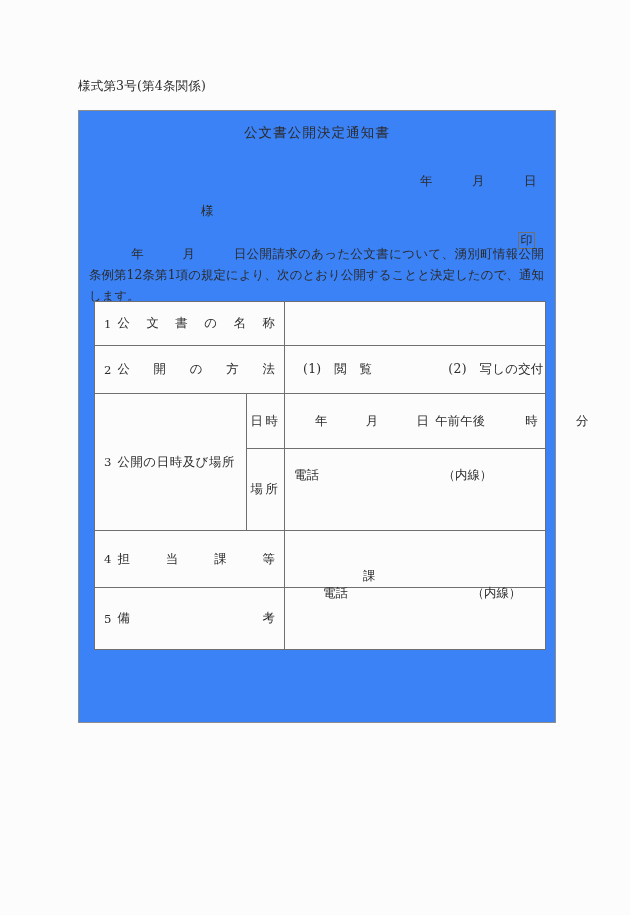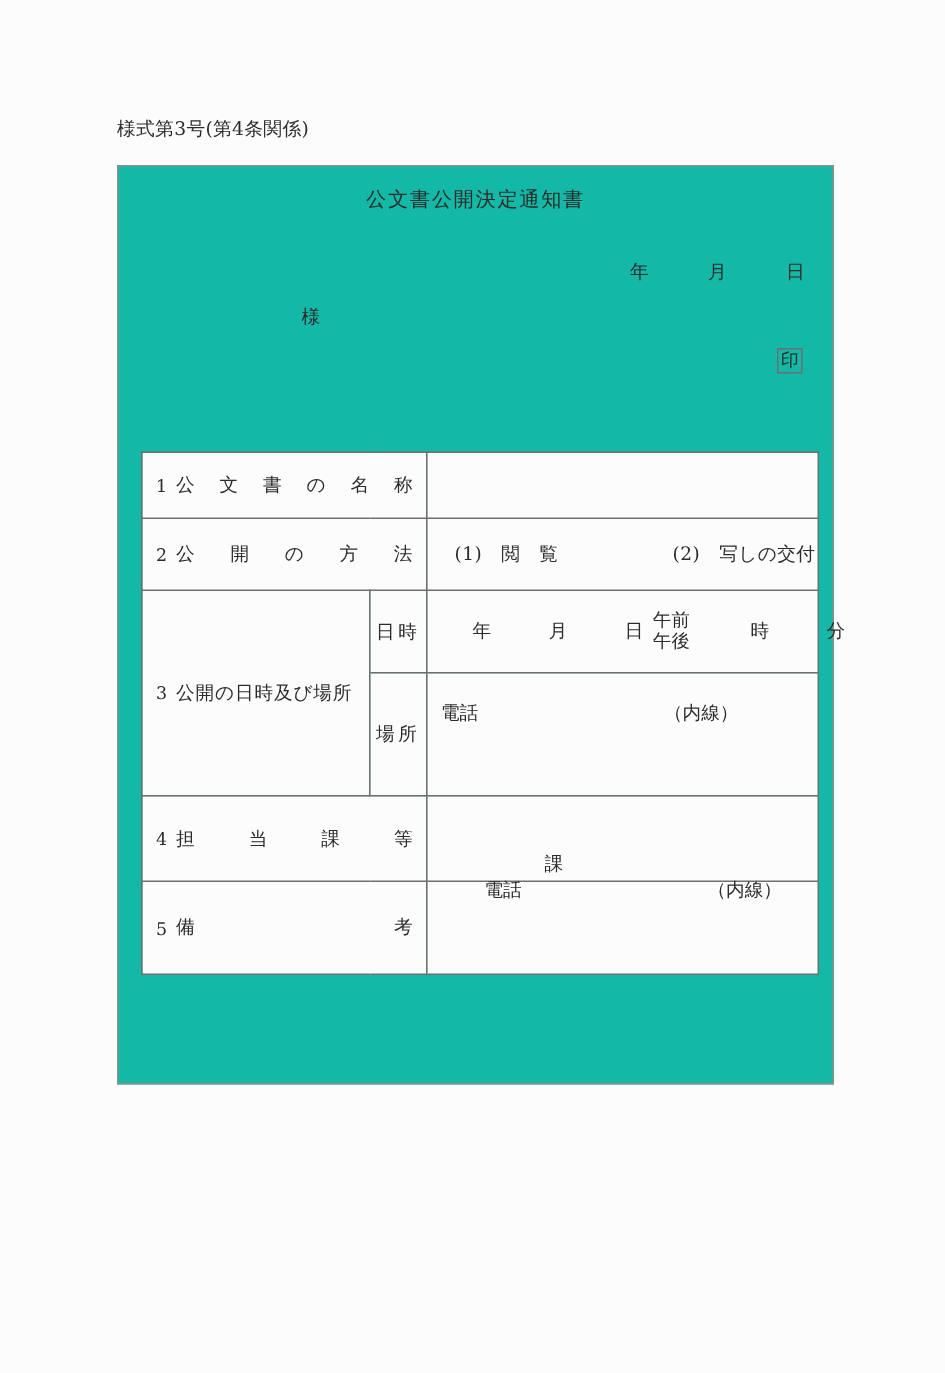--- a/index.html
+++ b/index.html
@@ -35,21 +35,21 @@
 
   
   .frame {
     position: absolute;
     left: 78px;
     top: 110px;
     width: 478px;
     height: 613px;
     border: 1px solid #8d8d8d;
     box-sizing: border-box;
-    background: #14b8a6;
+    background: #3b82f6;
   }
 
   .frame-inner {
     position: absolute;
     inset: 0;
     padding: 0;
   }
 
   
   .doc-title {
@@ -180,21 +180,21 @@
     left: 30px;
     top: 50%;
     transform: translateY(-50%);
     display: flex;
     align-items: center;
     white-space: pre;
     letter-spacing: 0.3px;
   }
   .ampm {
     display: inline-flex;
-    flex-direction: column;
+    flex-direction: row;
     line-height: 13.5px;
     font-size: 12.2px;
     margin: 0 2px 0 6px;
   }
 
   .place-cell {
     position: relative;
     height: 100%;
   }
   .place-tel {
@@ -256,20 +256,21 @@
     <div class="frame-inner">
 
       <div class="doc-title">公文書公開決定通知書</div>
 
       <div class="date-line">年　　　月　　　日</div>
 
       <div class="addressee">様</div>
 
       <div class="seal">印</div>
 
+      <div class="body-text">年　　　月　　　日公開請求のあった公文書について、湧別町情報公開条例第12条第1項の規定により、次のとおり公開することと決定したので、通知します。</div>
 
       <table class="tbl">
         <colgroup>
           <col class="col-label">
           <col class="col-sub">
           <col>
         </colgroup>
         <tbody>
           <tr class="r1">
             <td colspan="2">

